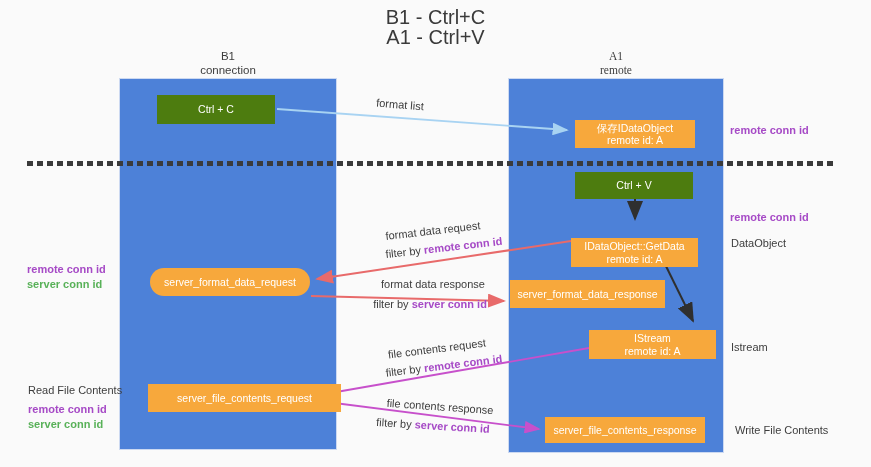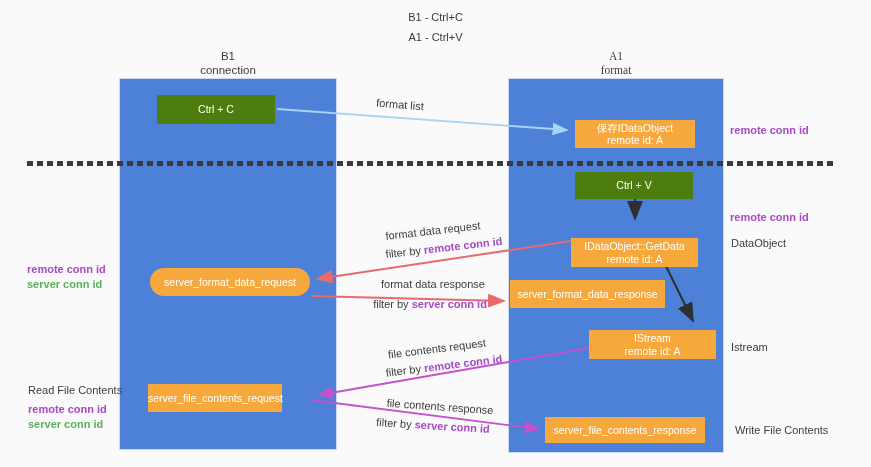--- a/index.html
+++ b/index.html
@@ -4,21 +4,21 @@
 <style>
   * { margin:0; padding:0; box-sizing:border-box; }
   html,body { background:#fafafa; }
   body { font-family:"Liberation Sans", sans-serif; }
   #canvas {
     position:relative; width:871px; height:467px; background:#fafafa;
     overflow:hidden;
   }
   .title {
     position:absolute; left:0; top:7px; width:871px; text-align:center;
-    font-size:11px; line-height:20px; color:#3a3a3a; z-index:5;
+    font-size:20px; line-height:20px; color:#3a3a3a; z-index:5;
   }
   .lane {
     position:absolute; background:#4d81d8; border:1px solid #ccd9f1; z-index:1;
   }
   .lane-header {
     position:absolute; text-align:center; font-size:11.5px; line-height:14px;
     color:#3d3d3d; z-index:5;
   }
   .sep {
     position:absolute; left:27px; top:161px; width:806px; height:5px; z-index:2;
@@ -49,21 +49,21 @@
     <div>B1 - Ctrl+C</div>
     <div>A1 - Ctrl+V</div>
   </div>
 
   <div class="lane-header" style="left:119px; top:49px; width:218px;">
     <div>B1</div>
     <div>connection</div>
   </div>
   <div class="lane-header" style="left:508px; top:49px; width:216px;font-family:Liberation Serif, serif;">
     <div>A1</div>
-    <div>format</div>
+    <div>remote</div>
   </div>
 
   <div class="lane" style="left:119px; top:78px; width:218px; height:372px;"></div>
   <div class="lane" style="left:508px; top:78px; width:216px; height:375px;"></div>
 
   <div class="sep"></div>
 
   <svg class="arrows" width="871" height="467" viewBox="0 0 871 467">
     <defs>
       <marker id="m-blue" markerWidth="9" markerHeight="7" refX="8" refY="3.5" orient="auto">
@@ -112,21 +112,21 @@
 
   <div class="node node-orange" style="left:510px; top:280px; width:155px; height:28px;">
     <div>server_format_data_response</div>
   </div>
 
   <div class="node node-orange" style="left:589px; top:330px; width:127px; height:29px;">
     <div>IStream</div>
     <div>remote id: A</div>
   </div>
 
-  <div class="node node-orange" style="left:148px; top:384px; width:134px; height:28px;text-align:center;">
+  <div class="node node-orange" style="left:148px; top:384px; width:193px; height:28px;text-align:center;">
     <div>server_file_contents_request</div>
   </div>
 
   <div class="node node-orange" style="left:545px; top:417px; width:160px; height:26px;">
     <div>server_file_contents_response</div>
   </div>
 
   <div class="lbl centered" style="left:400px; top:105px; transform:translate(-50%,-50%) rotate(4.5deg);">format list</div>
 
   <div class="lbl centered" style="left:433px; top:231px; transform:translate(-50%,-50%) rotate(-6.5deg);">format data request</div>

